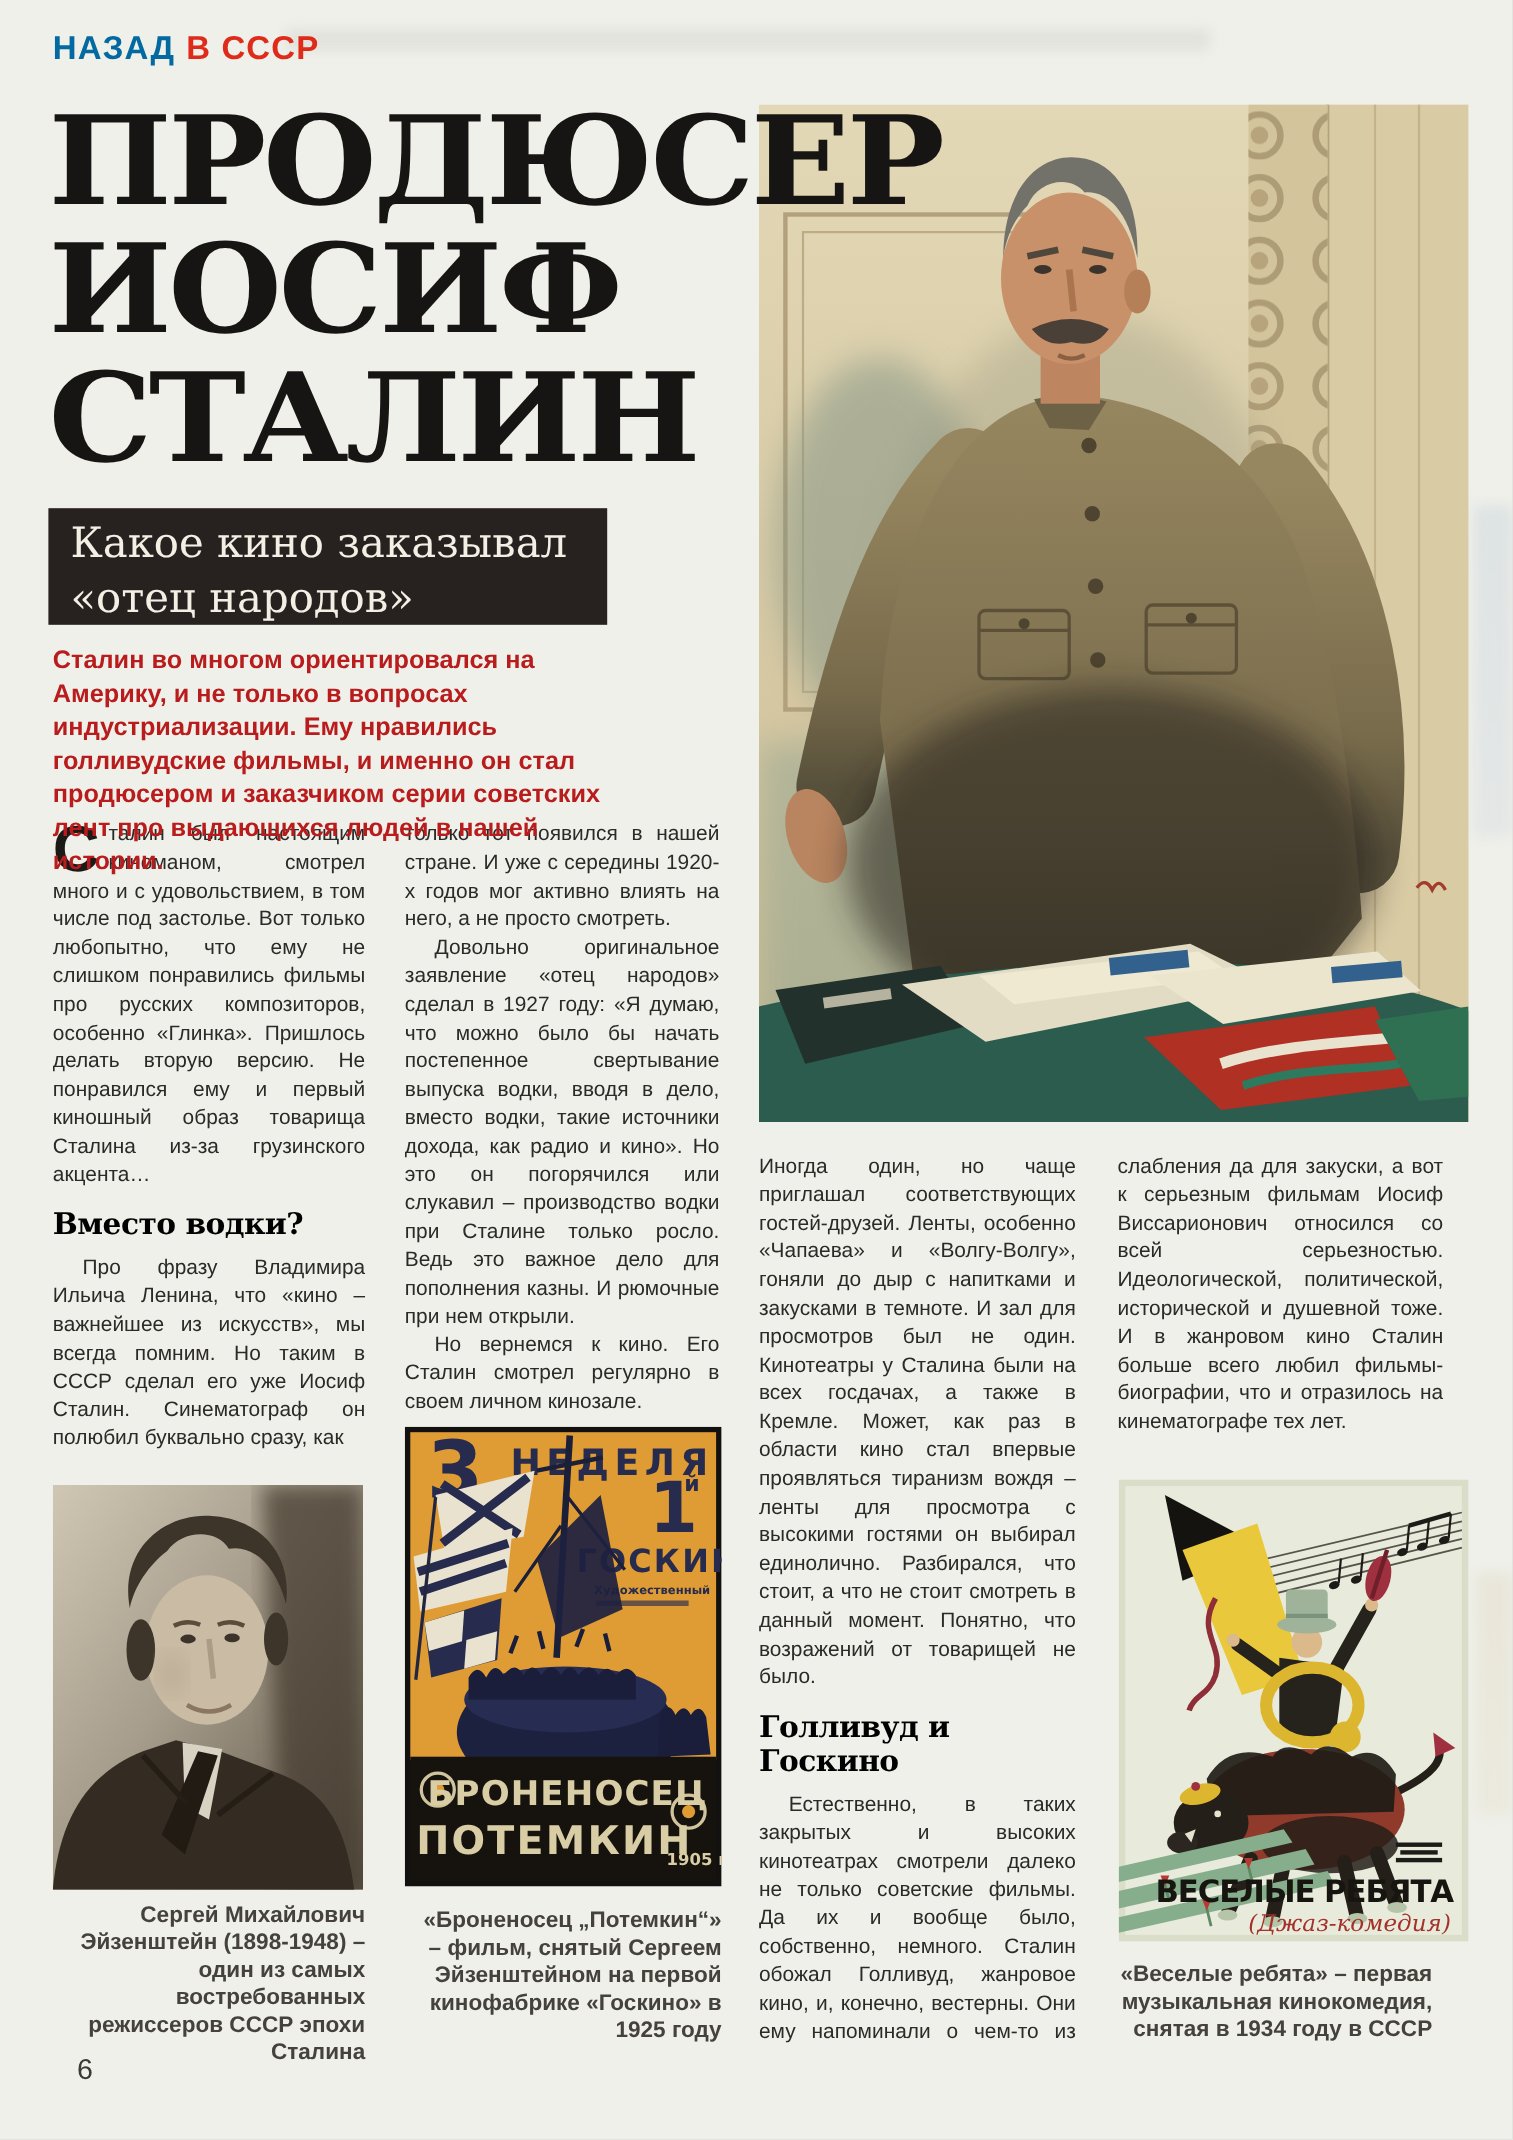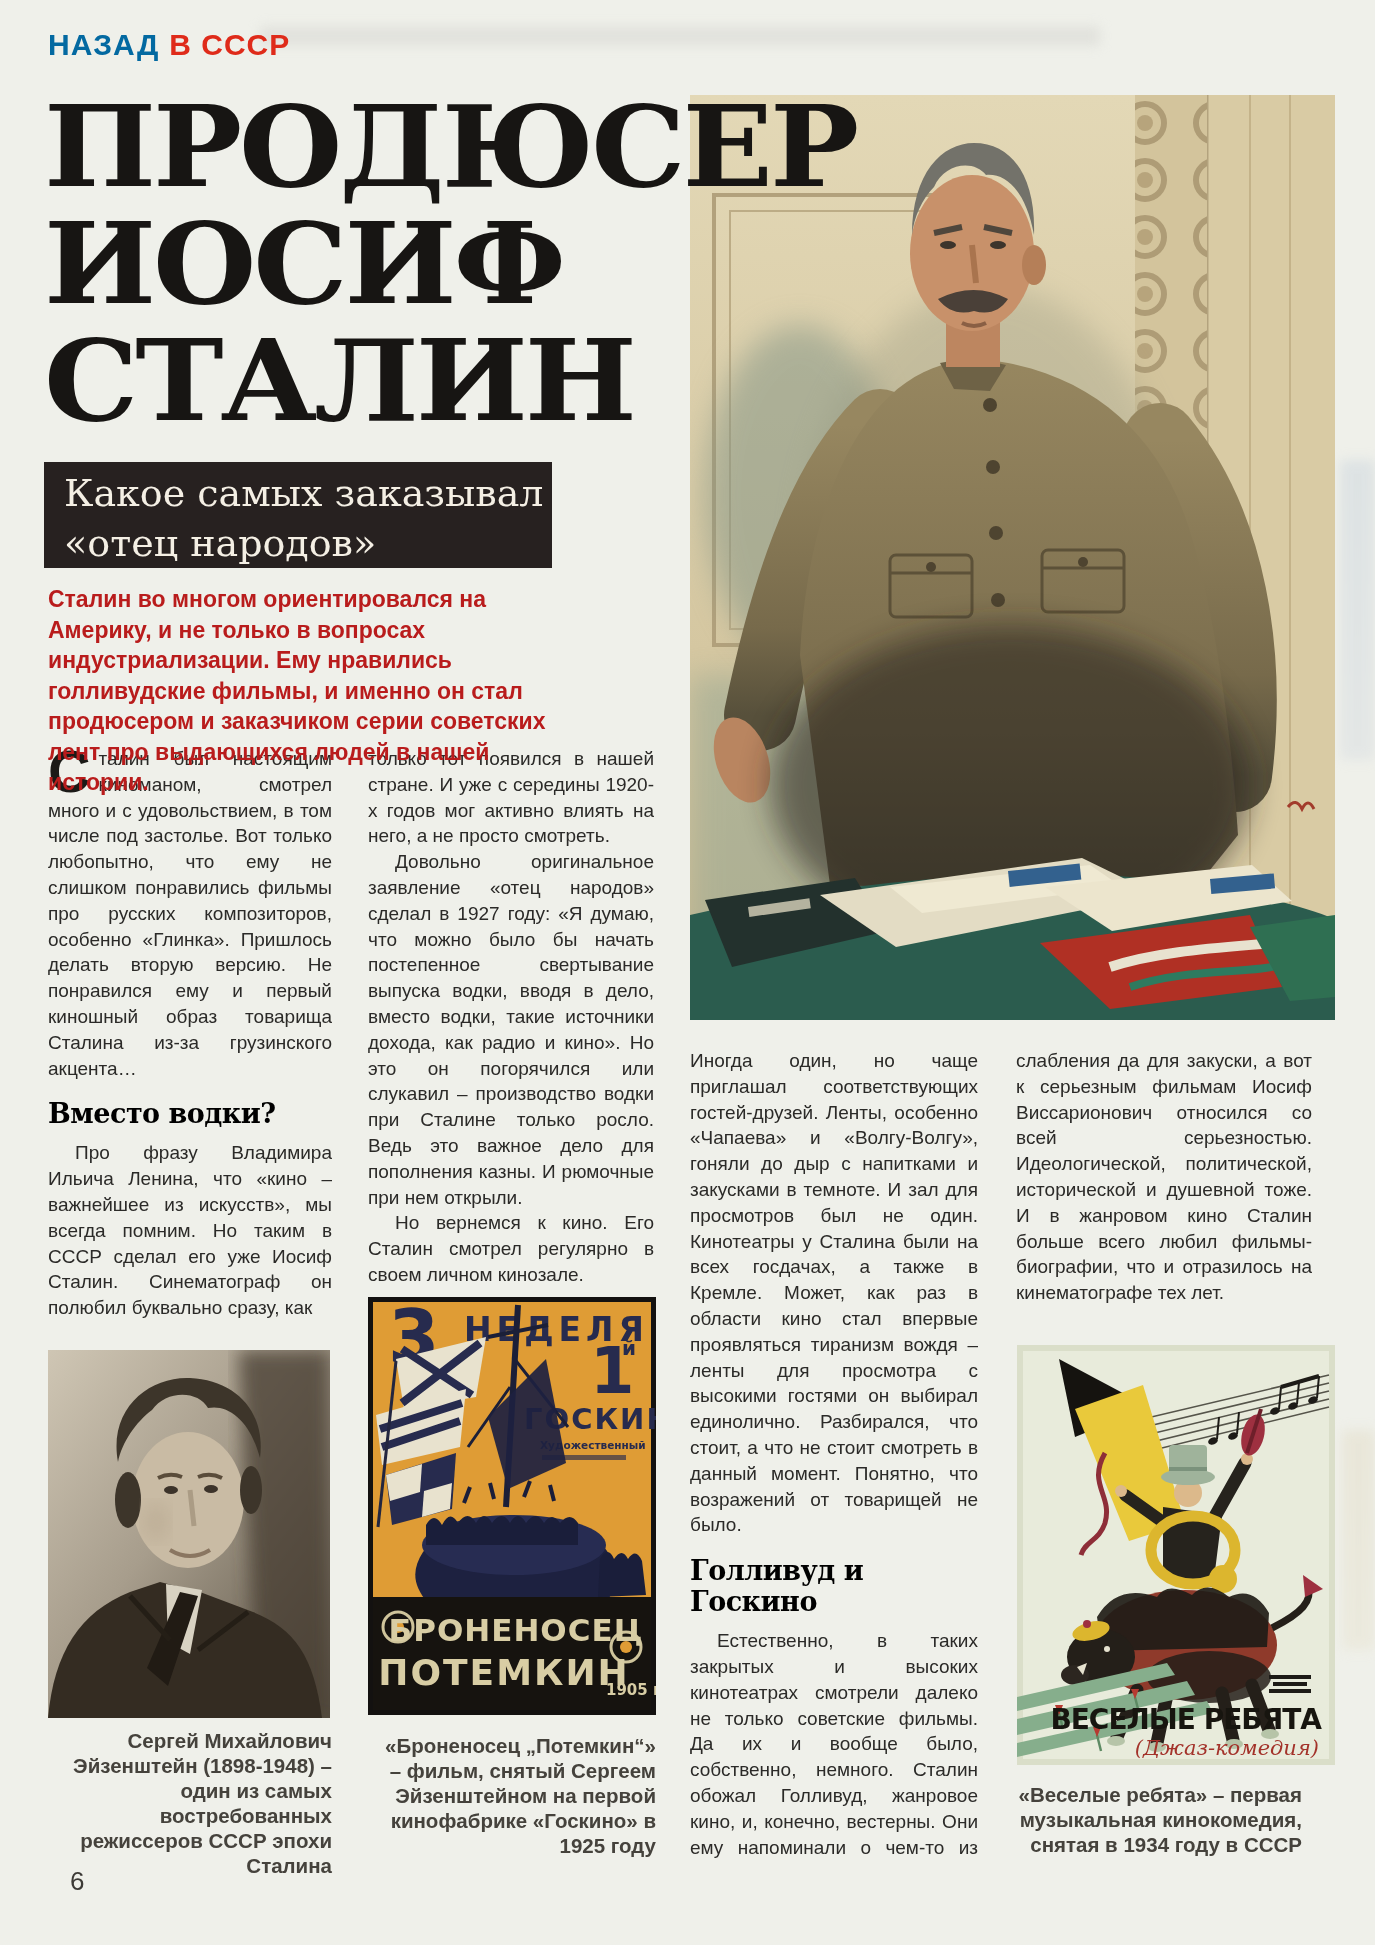--- a/index.html
+++ b/index.html
@@ -92,21 +92,21 @@
     <span class="k-black">НАЗАД</span><span class="k-red">В СССР</span>
   </div>
 
   <h1 class="headline">
     <div>ПРОДЮСЕР</div>
     <div>ИОСИФ</div>
     <div>СТАЛИН</div>
   </h1>
 
   <div class="subbox">
-    <div>Какое самых заказывал</div>
+    <div>Какое кино заказывал</div>
     <div>«отец народов»</div>
   </div>
 
   <p class="lead">Сталин во многом ориентировался на Америку, и не только в вопросах индустриализации. Ему нравились голливудские фильмы, и именно он стал продюсером и заказчиком серии советских лент про выдающихся людей в нашей истории.</p>
 
   <section class="col col1">
     <p class="body"><span class="dropcap">С</span><span>талин был настоящим киноманом, смотрел много и с удовольствием, в том числе под застолье. Вот только любопытно, что ему не слишком понравились фильмы про русских композиторов, особенно «Глинка». Пришлось делать вторую версию. Не понравился ему и первый киношный образ товарища Сталина из-за грузинского акцента…</span></p>
     <h3 class="subhead">Вместо водки?</h3>
     <p class="body indent">Про фразу Владимира Ильича Ленина, что «кино – важнейшее из искусств», мы всегда помним. Но таким в СССР сделал его уже Иосиф Сталин. Синематограф он полюбил буквально сразу, как</p>
   </section>

